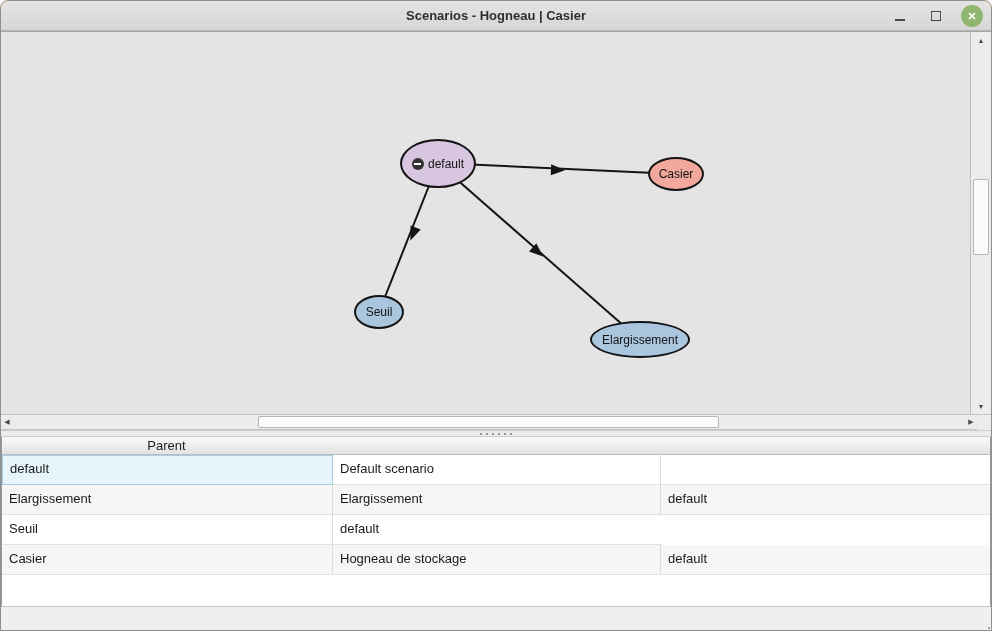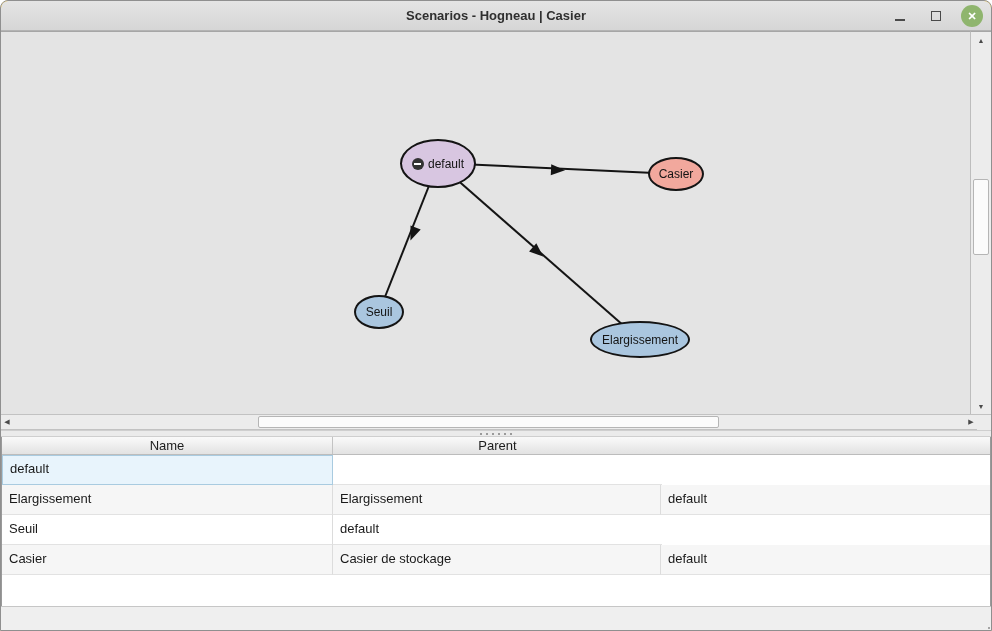--- a/index.html
+++ b/index.html
@@ -202,43 +202,43 @@
     <i></i>
       <i></i>
       <i></i>
       <i></i>
       <i></i>
       <i></i>
   </div>
 
   <div class="table-wrap">
     <div class="thead">
-      <div class="th col-name">Name</div>
       <div class="th col-parent">Parent</div>
     </div>
 
     <div class="trow">
       <div class="td col-name selected">default</div>
+      <div class="td col-desc">Default scenario</div>
       <div class="td col-parent"></div>
     </div>
 
     <div class="trow alt">
       <div class="td col-name">Elargissement</div>
       <div class="td col-desc">Elargissement</div>
       <div class="td col-parent">default</div>
     </div>
 
     <div class="trow">
       <div class="td col-name">Seuil</div>
       <div class="td col-parent">default</div>
     </div>
 
     <div class="trow alt">
       <div class="td col-name">Casier</div>
-      <div class="td col-desc">Casier de stockage</div>
+      <div class="td col-desc">Hogneau de stockage</div>
       <div class="td col-parent">default</div>
     </div>
   </div>
 
   <div class="statusbar">
     <div class="grip"></div>
   </div>
 
 </div>
 

